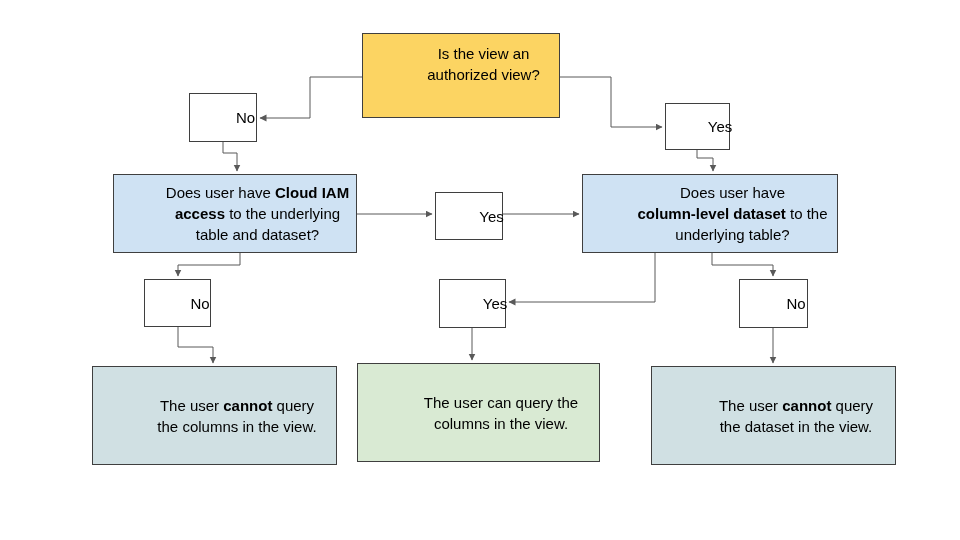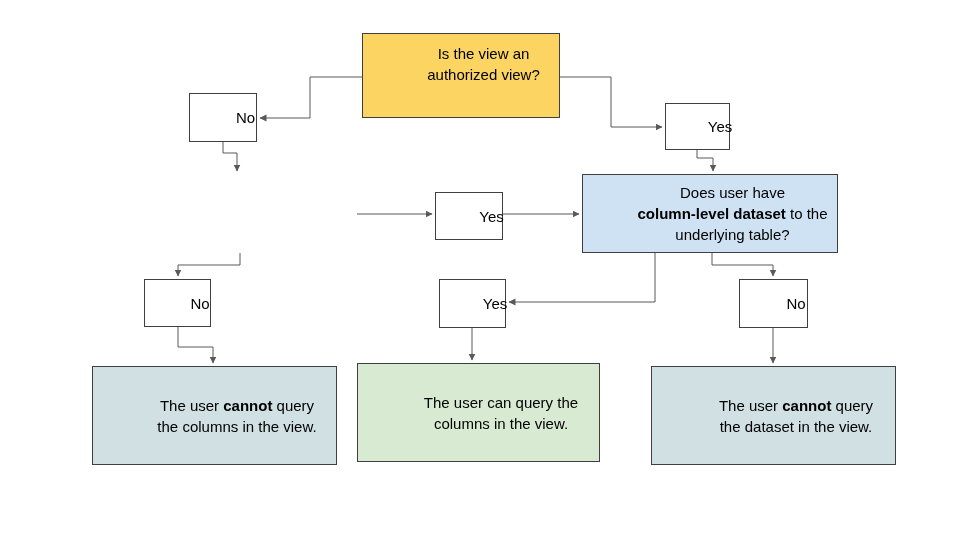--- a/index.html
+++ b/index.html
@@ -100,20 +100,25 @@
   </div>
 
   <div id="node-no1" class="node small-box">
     <span class="txt">No</span>
   </div>
 
   <div id="node-yes1" class="node small-box">
     <span class="txt">Yes</span>
   </div>
 
+  <div id="node-qleft" class="node question-fill">
+    <span class="txt"><span>Does user have </span><b>Cloud IAM
+access</b><span> to the underlying
+table and dataset?</span></span>
+  </div>
 
   <div id="node-yesmid" class="node small-box">
     <span class="txt">Yes</span>
   </div>
 
   <div id="node-qright" class="node question-fill">
     <span class="txt"><span>Does user have
 </span><b>column-level dataset</b><span> to the
 underlying table?</span></span>
   </div>

